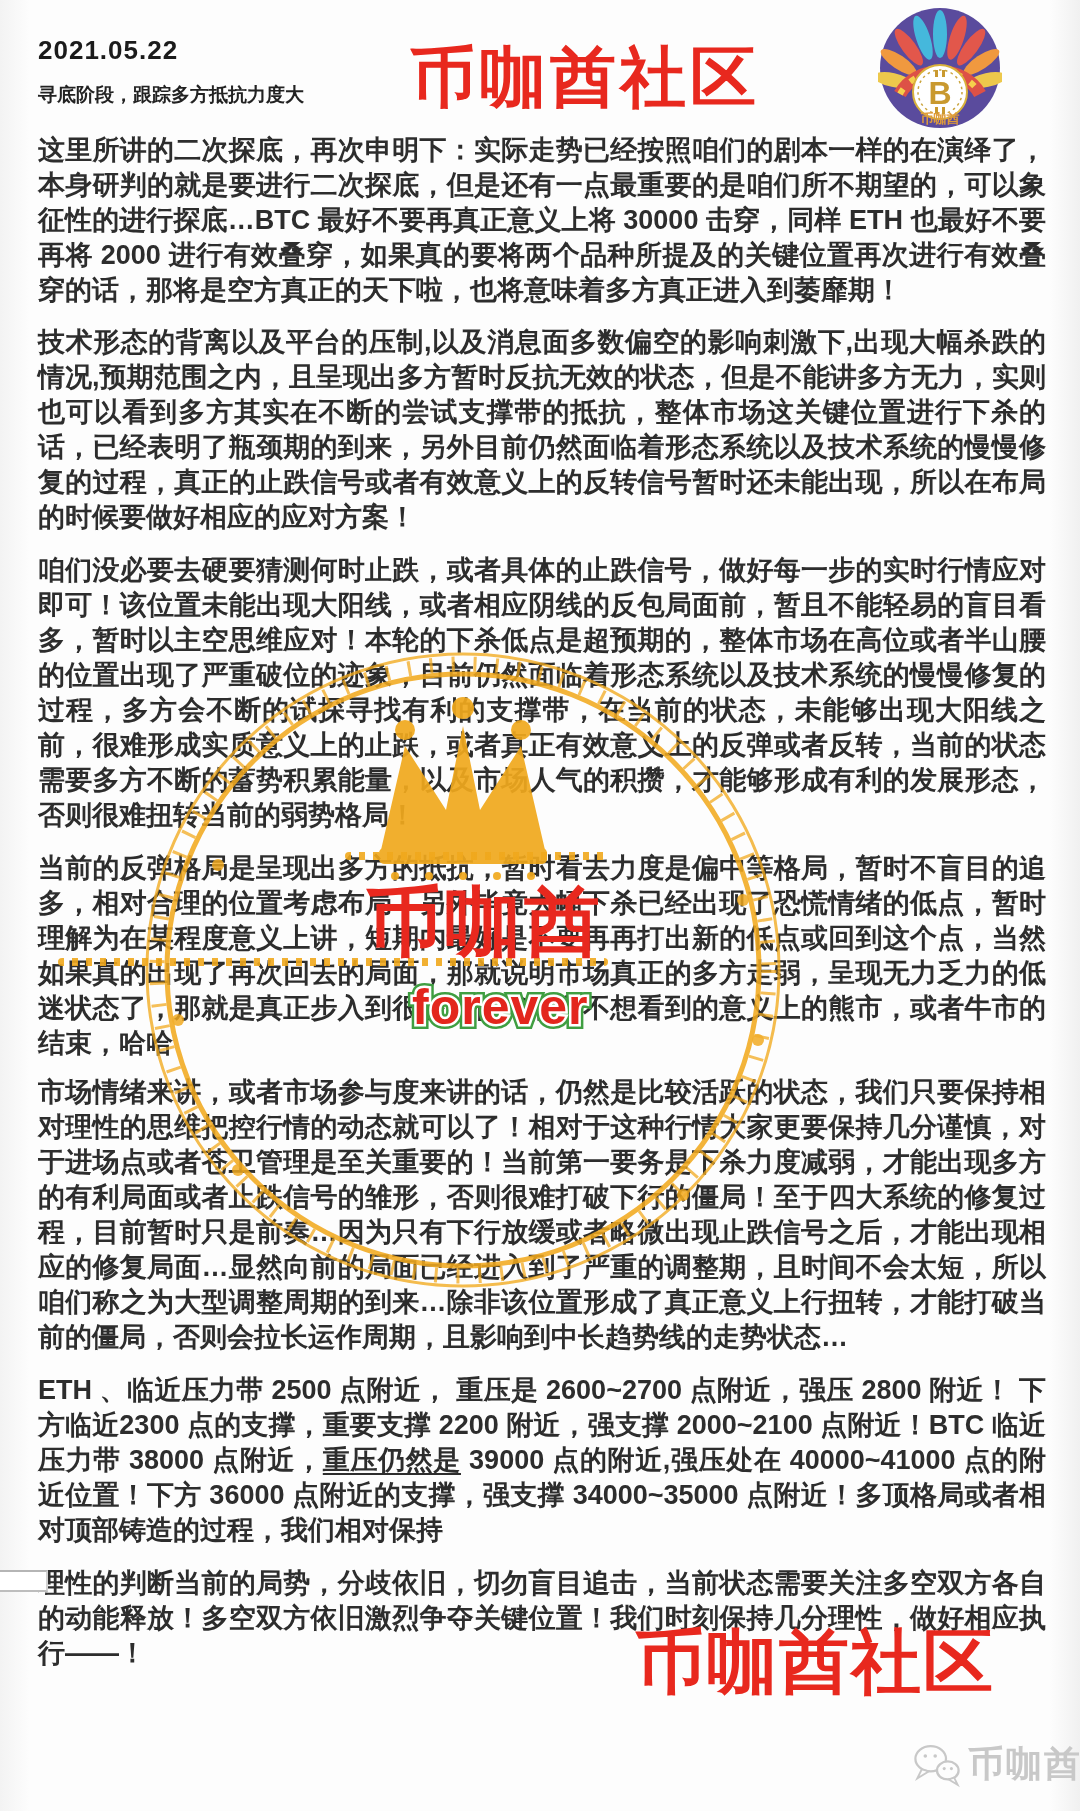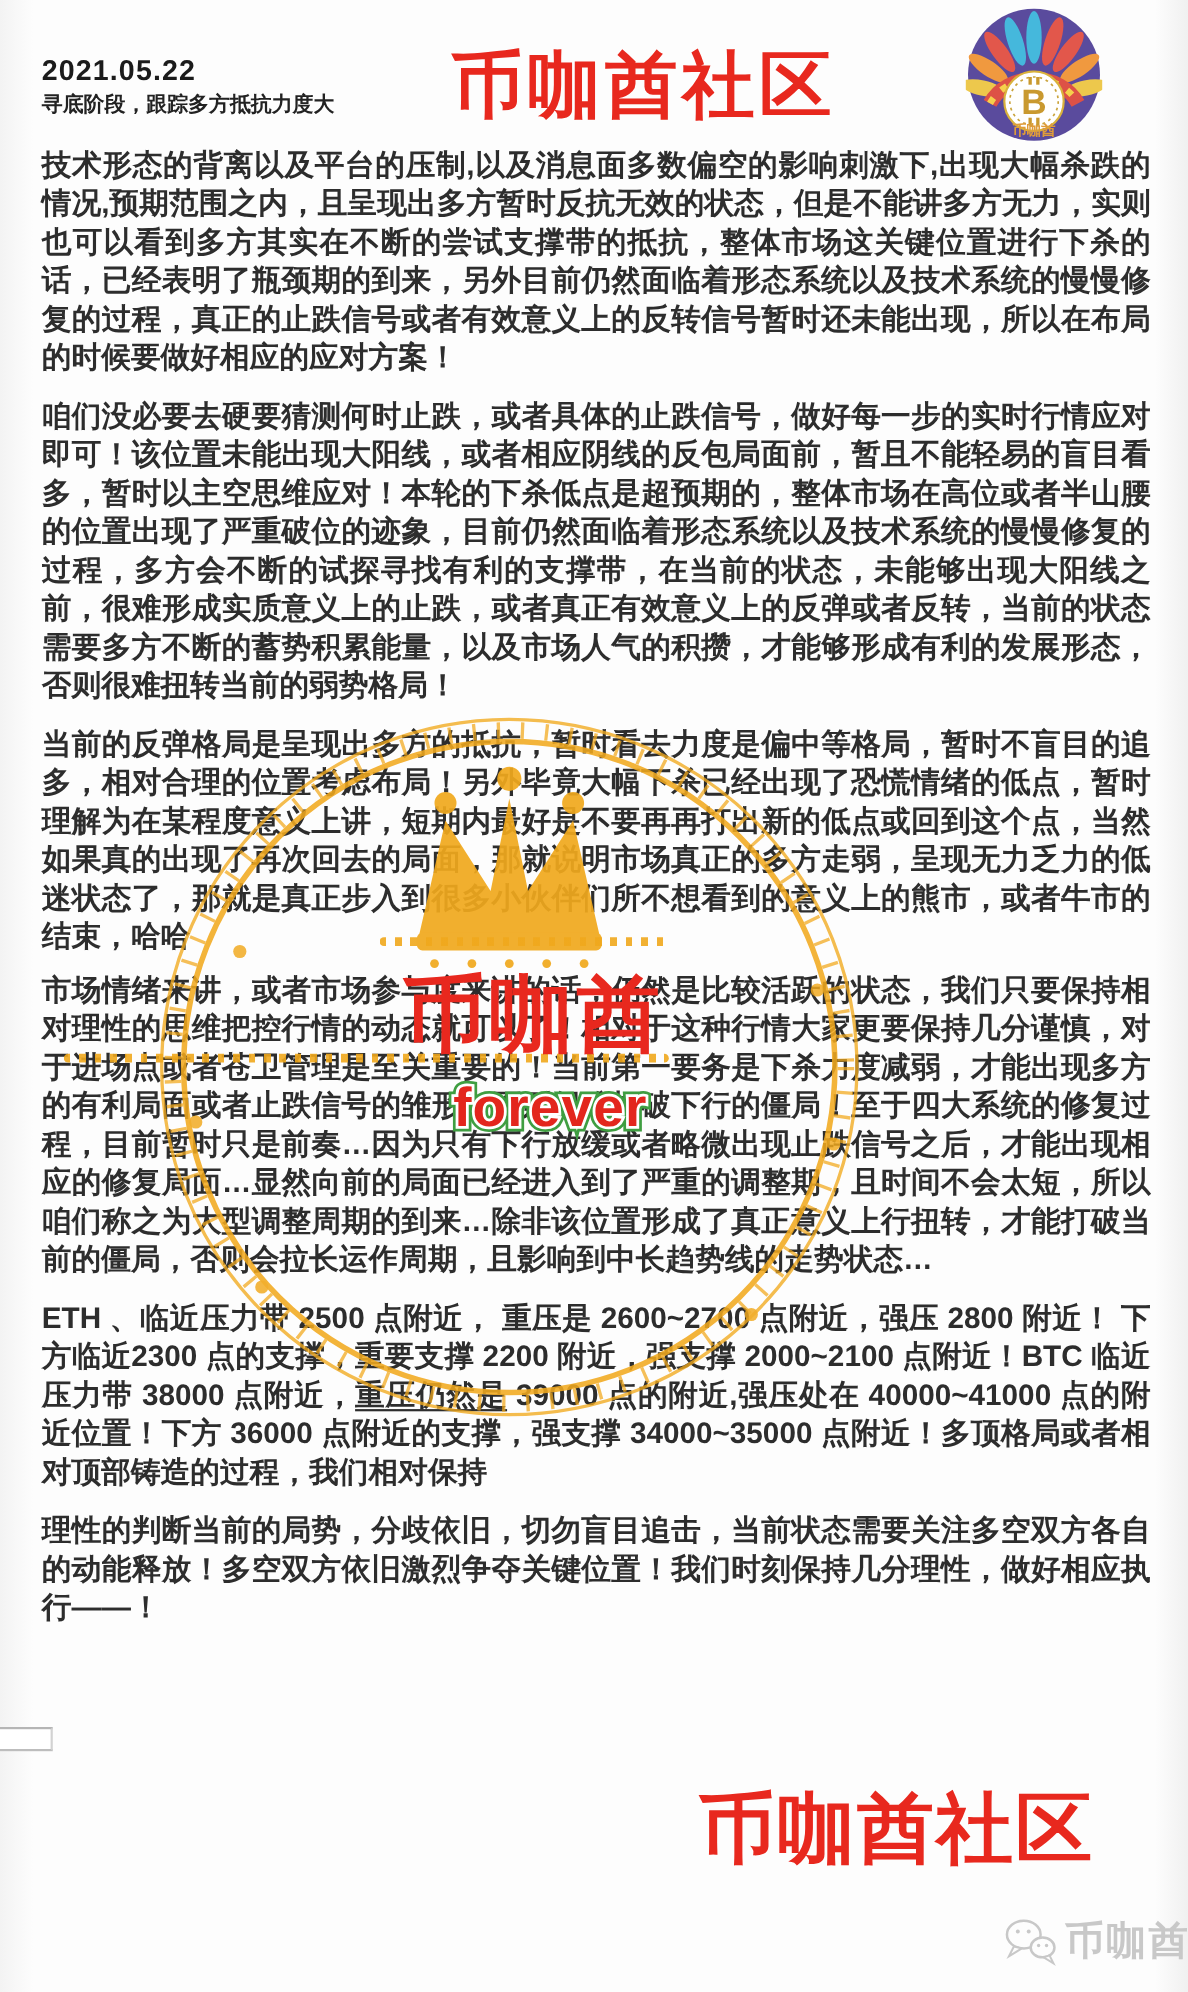--- a/index.html
+++ b/index.html
@@ -2,21 +2,21 @@
 <html><head>
 <meta charset="utf-8">
 <style>
   html,body{margin:0;padding:0;}
   #canvas{
     position:relative; width:1080px; height:1811px; overflow:hidden;
     background:linear-gradient(90deg,#f3f3f3 0,#fdfdfd 30px,#fdfdfd 1050px,#f0f0f0 1080px),#fdfdfd;
     font-family:"Liberation Sans",sans-serif;
   }
   
-  .date{position:absolute;left:38px;top:49px;font-size:26px;font-weight:bold;color:#1b1b1b;letter-spacing:1px;}
+  .date{position:absolute;left:38px;top:35px;font-size:26px;font-weight:bold;color:#1b1b1b;letter-spacing:1px;}
   .subtitle{position:absolute;left:38px;top:82px;font-size:19px;font-weight:bold;color:#222;}
   .main-title{position:absolute;left:410px;top:33px;font-size:66px;font-weight:bold;color:#e8281e;letter-spacing:4px;white-space:nowrap;}
   .logo{position:absolute;left:878px;top:6px;width:124px;height:124px;}
   
   #article{
     position:absolute;left:38px;top:133px;width:1008px;z-index:1;
     font-size:27px;line-height:35px;color:#2d2d2d;font-weight:600;text-align:justify;
   }
   .para{margin:0 0 18px 0;}
   .para-0{margin-bottom:44px;} .para-1{margin-bottom:17px;} .para-5{margin-bottom:14px;}
@@ -73,20 +73,21 @@
       <text x="62" y="98" text-anchor="middle" font-size="32" font-weight="bold" fill="#c9992f" font-family="Liberation Sans, sans-serif">B</text>
       <rect x="57" y="64" width="3" height="7" fill="#c9992f"></rect>
       <rect x="64" y="64" width="3" height="7" fill="#c9992f"></rect>
       <rect x="57" y="101" width="3" height="7" fill="#c9992f"></rect>
       <rect x="64" y="101" width="3" height="7" fill="#c9992f"></rect>
       <text x="62" y="117" text-anchor="middle" font-size="13" font-weight="bold" fill="#df9c3a" font-family="Liberation Sans, sans-serif">币咖酋</text>
     </svg>
   </div>
 
   <div id="article">
+      <p class="para para-1"><span>这里所讲的二次探底，再次申明下：实际走势已经按照咱们的剧本一样的在演绎了，本身研判的就是要进行二次探底，但是还有一点最重要的是咱们所不期望的，可以象征性的进行探底…BTC 最好不要再真正意义上将 30000 击穿，同样 ETH 也最好不要再将 2000 进行有效叠穿，如果真的要将两个品种所提及的关键位置再次进行有效叠穿的话，那将是空方真正的天下啦，也将意味着多方真正进入到萎靡期！</span></p>
       <p class="para para-2"><span>技术形态的背离以及平台的压制,以及消息面多数偏空的影响刺激下,出现大幅杀跌的情况,预期范围之内，且呈现出多方暂时反抗无效的状态，但是不能讲多方无力，实则也可以看到多方其实在不断的尝试支撑带的抵抗，整体市场这关键位置进行下杀的话，已经表明了瓶颈期的到来，另外目前仍然面临着形态系统以及技术系统的慢慢修复的过程，真正的止跌信号或者有效意义上的反转信号暂时还未能出现，所以在布局的时候要做好相应的应对方案！</span></p>
       <p class="para para-3"><span>咱们没必要去硬要猜测何时止跌，或者具体的止跌信号，做好每一步的实时行情应对即可！该位置未能出现大阳线，或者相应阴线的反包局面前，暂且不能轻易的盲目看多，暂时以主空思维应对！本轮的下杀低点是超预期的，整体市场在高位或者半山腰的位置出现了严重破位的迹象，目前仍然面临着形态系统以及技术系统的慢慢修复的过程，多方会不断的试探寻找有利的支撑带，在当前的状态，未能够出现大阳线之前，很难形成实质意义上的止跌，或者真正有效意义上的反弹或者反转，当前的状态需要多方不断的蓄势积累能量，以及市场人气的积攒，才能够形成有利的发展形态，否则很难扭转当前的弱势格局！</span></p>
       <p class="para para-5"><span>当前的反弹格局是呈现出多方的抵抗，暂时看去力度是偏中等格局，暂时不盲目的追多，相对合理的位置考虑布局！另外毕竟大幅下杀已经出现了恐慌情绪的低点，暂时理解为在某程度意义上讲，短期内最好是不要再再打出新的低点或回到这个点，当然如果真的出现了再次回去的局面，那就说明市场真正的多方走弱，呈现无力乏力的低迷状态了，那就是真正步入到很多小伙伴们所不想看到的意义上的熊市，或者牛市的结束，哈哈</span></p>
       <p class="para para-4"><span>市场情绪来讲，或者市场参与度来讲的话，仍然是比较活跃的状态，我们只要保持相对理性的思维把控行情的动态就可以了！相对于这种行情大家更要保持几分谨慎，对于进场点或者苍卫管理是至关重要的！当前第一要务是下杀力度减弱，才能出现多方的有利局面或者止跌信号的雏形，否则很难打破下行的僵局！至于四大系统的修复过程，目前暂时只是前奏…因为只有下行放缓或者略微出现止跌信号之后，才能出现相应的修复局面…显然向前的局面已经进入到了严重的调整期，且时间不会太短，所以咱们称之为大型调整周期的到来…除非该位置形成了真正意义上行扭转，才能打破当前的僵局，否则会拉长运作周期，且影响到中长趋势线的走势状态…</span></p>
       <p class="para para-6"><span>ETH 、临近压力带 2500 点附近， 重压是 2600~2700 点附近，强压 2800 附近！ 下方临近2300 点的支撑，重要支撑 2200 附近，强支撑 2000~2100 点附近！BTC 临近压力带 38000 点附近，</span><span class="u">重压仍然是</span><span> 39000 点的附近,强压处在 40000~41000 点的附近位置！下方 36000 点附近的支撑，强支撑 34000~35000 点附近！多顶格局或者相对顶部铸造的过程，我们相对保持</span></p>
       <p class="para para-7"><span>理性的判断当前的局势，分歧依旧，切勿盲目追击，当前状态需要关注多空双方各自的动能释放！多空双方依旧激烈争夺关键位置！我们时刻保持几分理性，做好相应执行——！</span></p>
     </div>
 
   <svg id="stamp" viewBox="0 0 640 640">
     <g stroke="#f1a91d" fill="none">

